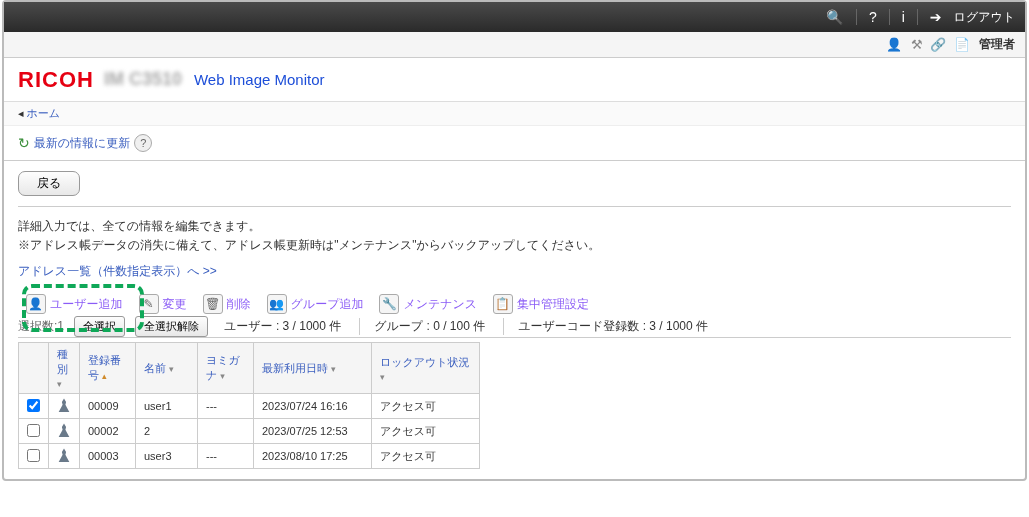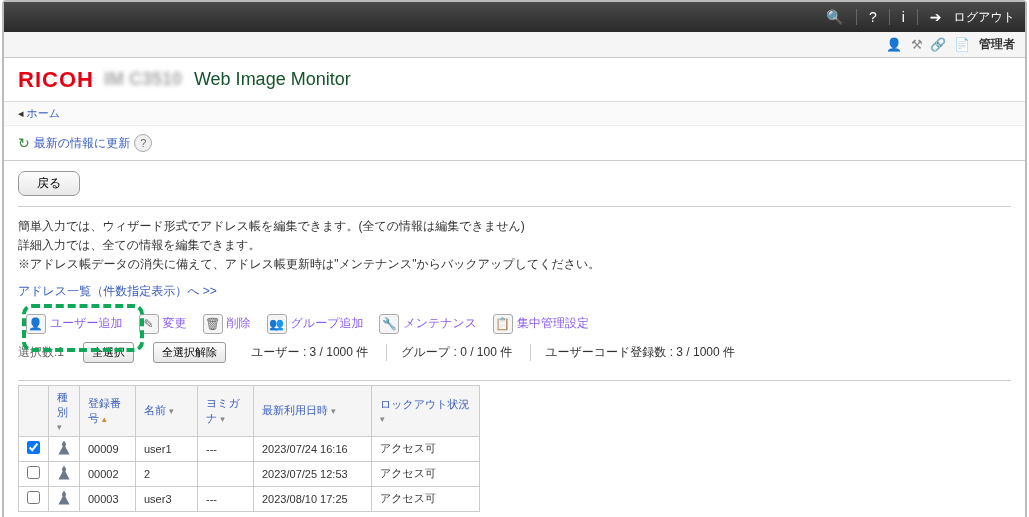--- a/index.html
+++ b/index.html
@@ -7,41 +7,41 @@
 .topbar { background: linear-gradient(#4a4a4a, #2a2a2a); height: 30px; display: flex; justify-content: flex-end; align-items: center; padding: 0 10px; gap: 12px; color: #fff; }
 .topbar .icon { color: #fff; cursor: pointer; font-size: 14px; }
 .topbar .divider { width: 1px; height: 16px; background: #666; }
 .topbar a { color: #fff; text-decoration: none; }
 .subbar { background: #f5f5f5; border-bottom: 1px solid #ccc; height: 26px; display: flex; justify-content: flex-end; align-items: center; padding: 0 10px; gap: 8px; }
 .subbar .sicon { color: #888; font-size: 13px; }
 .subbar .admin { font-weight: bold; color: #333; }
 .header { display: flex; align-items: center; padding: 4px 14px; border-bottom: 1px solid #ddd; height: 44px; position: relative; }
 .logo { color: #e60012; font-weight: 700; font-size: 22px; letter-spacing: 1px; margin-right: 10px; }
 .model { color: #aaa; font-weight: bold; font-size: 18px; margin-right: 12px; filter: blur(2px); }
-.prod { color: #14532d; font-size: 18px; }
+.prod { color: #1d4ed8; font-size: 15px; }
 .breadcrumb { background: #fafafa; border-bottom: 1px solid #eee; padding: 4px 14px; font-size: 11px; }
 .breadcrumb a { color: #3b5fbf; text-decoration: none; }
 .titlebar { display: flex; justify-content: space-between; align-items: center; padding: 8px 14px; border-bottom: 1px solid #ccc; }
 .page-title { font-size: 16px; font-weight: bold; color: #333; }
 .refresh { display: flex; align-items: center; gap: 4px; }
 .refresh a { color: #3b5fbf; text-decoration: none; font-size: 12px; }
 .refresh .ricon { color: #3b8f3b; font-size: 14px; }
 .help-icon { width: 18px; height: 18px; border: 1px solid #aaa; border-radius: 50%; display: inline-flex; align-items: center; justify-content: center; color: #666; font-size: 11px; background: #f0f0f0; }
 .main { padding: 10px 14px; }
 .btn { display: inline-block; background: linear-gradient(#fdfdfd,#e8e8e8); border: 1px solid #999; border-radius: 7px; padding: 3px 18px; cursor: pointer; font-size: 12px; }
 hr.sep { border: none; border-top: 1px solid #ccc; margin: 10px 0; }
 .desc { font-size: 12px; line-height: 1.6; margin-top: 8px; }
 .link-right { text-align: left; margin-top: 8px; }
 .link-right a { color: #3b5fbf; text-decoration: none; }
 .toolbar { display: flex; align-items: center; gap: 16px; margin-top: 14px; padding-left: 8px; position: relative; }
 .tbtn { display: flex; align-items: center; gap: 4px; cursor: pointer; }
 .tbtn .tbicon { width: 20px; height: 20px; border: 1px solid #aaa; border-radius: 3px; display: flex; align-items: center; justify-content: center; background: #f5f5f5; color: #666; font-size: 12px; }
 .tbtn .tblabel { color: #8b5cf6; }
 .highlight-box { position: absolute; border: 4px dashed #0fa858; border-radius: 10px; left: 4px; top: -10px; width: 122px; height: 48px; pointer-events: none; }
-.sel-row { display: flex; align-items: center; gap: 19px; margin-top: 8px; border-bottom: 1px solid #ccc; padding-bottom: 17px; }
+.sel-row { display: flex; align-items: center; gap: 10px; margin-top: 2px; border-bottom: 1px solid #ccc; padding-bottom: 0; }
 .sel-row .lbl { color: #666; }
 .small-btn { background: linear-gradient(#fdfdfd,#e8e8e8); border: 1px solid #999; border-radius: 3px; padding: 2px 8px; cursor: pointer; font-size: 11px; }
 .stats { margin-left: 6px; color: #333; display: flex; gap: 18px; }
 .stats span { border-left: 1px solid #ccc; padding-left: 14px; }
 .stats span:first-child { border-left: none; padding-left: 0; }
 table.grid { border-collapse: collapse; margin-top: 4px; }
 table.grid th, table.grid td { border: 1px solid #ccc; padding: 4px 8px; font-size: 11px; text-align: left; height: 22px; }
 table.grid th { background: #f5f5f5; font-weight: normal; }
 table.grid th a { color: #3b5fbf; text-decoration: none; }
 table.grid th .sort { font-size: 9px; color: #888; }
@@ -97,21 +97,20 @@
     <span class="help-icon">?</span>
   </div>
 </div>
 
 <div class="main">
 
   <button class="btn">戻る</button>
   <hr class="sep">
 
   <div class="desc">
-    <div>簡単入力では、ウィザード形式でアドレス帳を編集できます。(全ての情報は編集できません)</div>
     <div>詳細入力では、全ての情報を編集できます。</div>
     <div>※アドレス帳データの消失に備えて、アドレス帳更新時は"メンテナンス"からバックアップしてください。</div>
   </div>
 
   <div class="link-right">
     <a href="#">アドレス一覧（件数指定表示）へ &gt;&gt;</a>
   </div>
 
   <div class="toolbar">
     <div class="highlight-box"></div>

